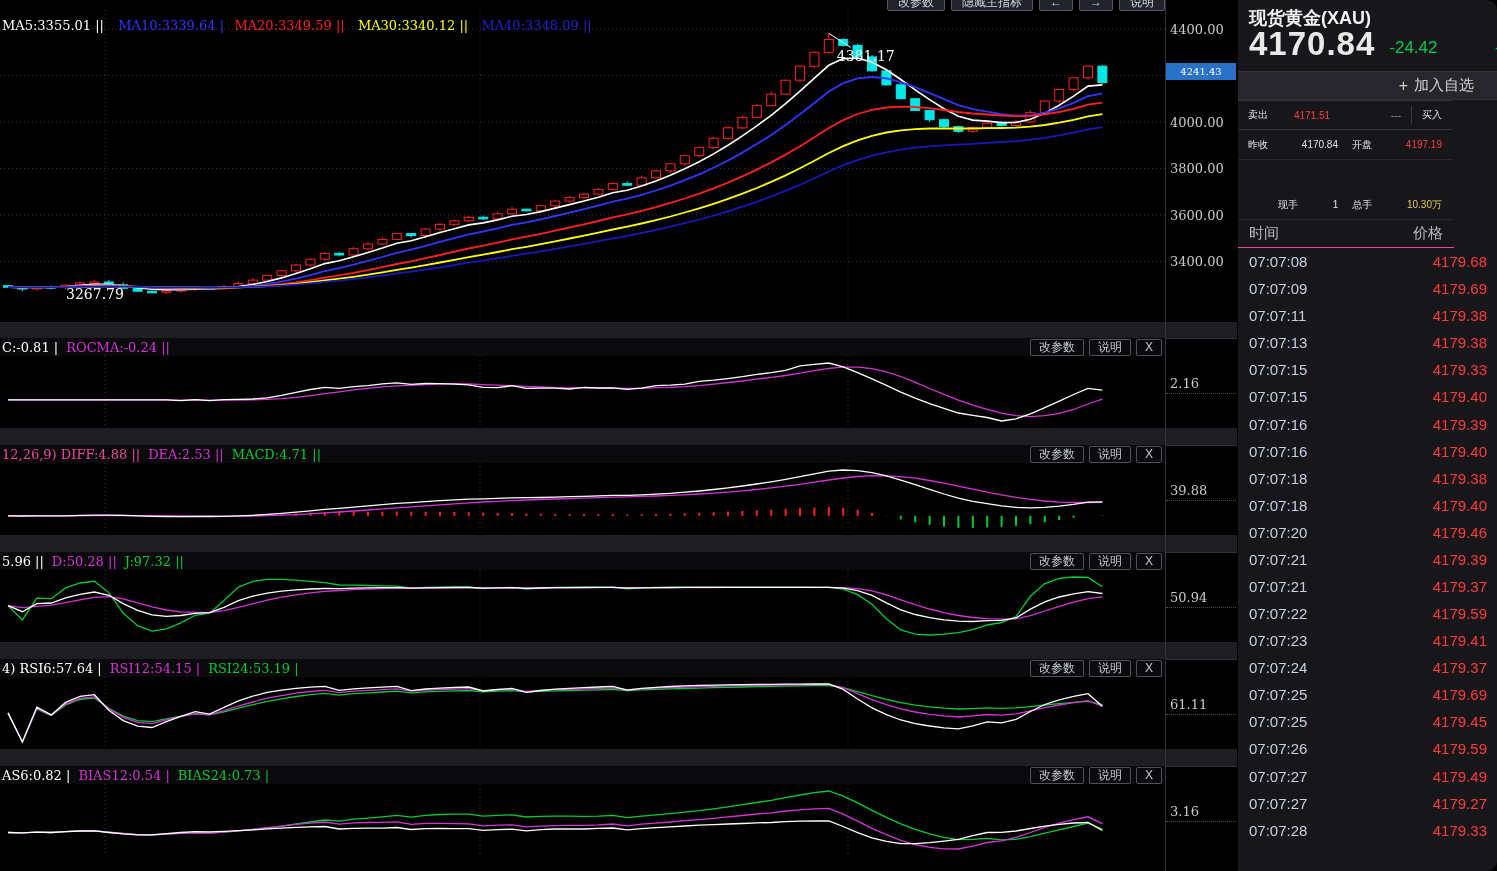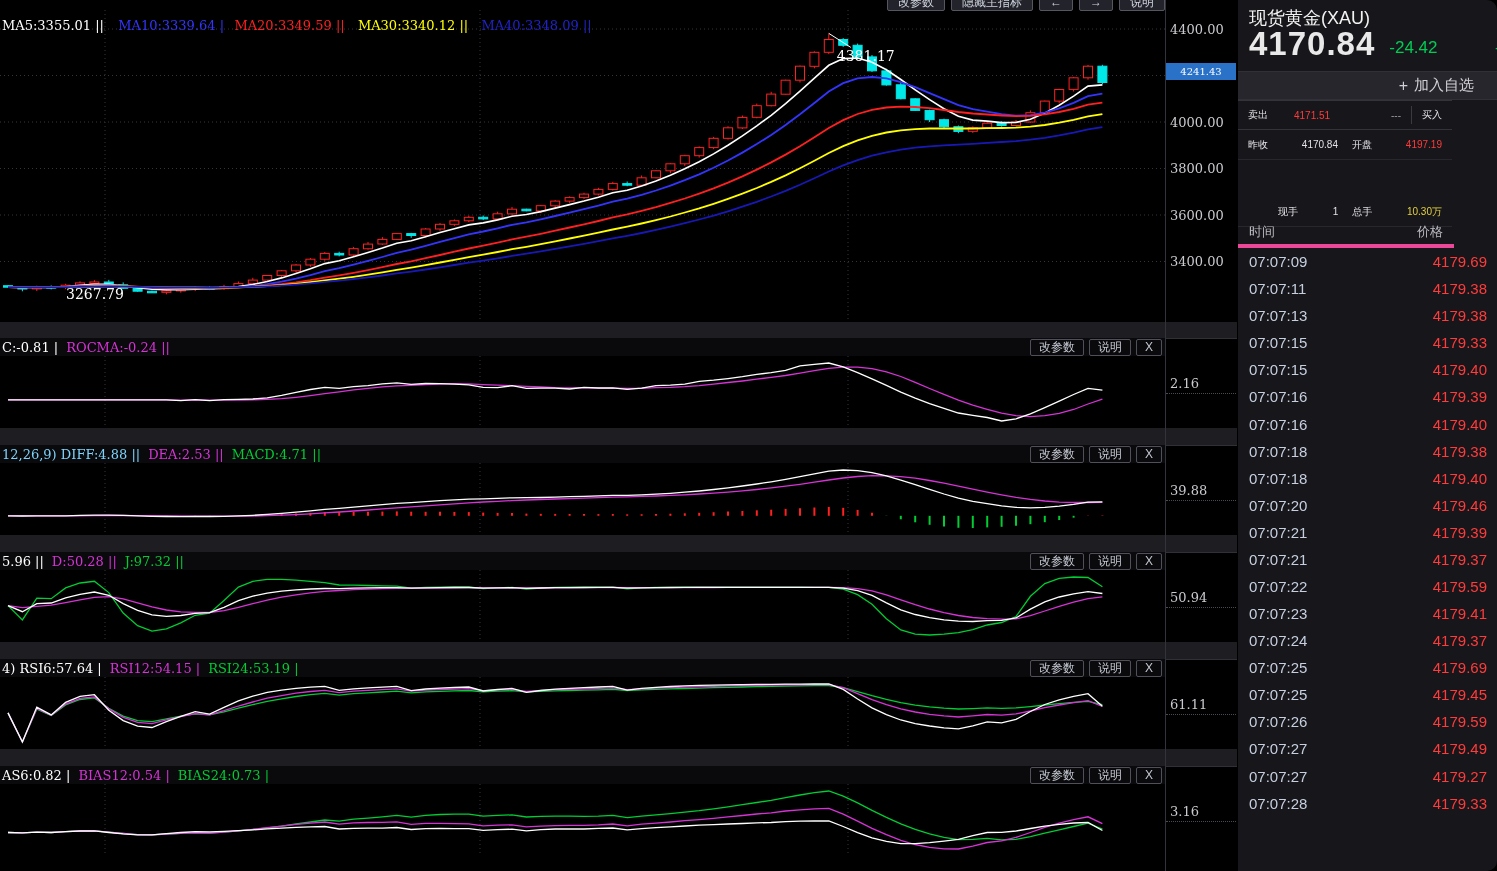--- a/index.html
+++ b/index.html
@@ -20,36 +20,36 @@
           font-family:"Liberation Sans",sans-serif;padding:0 8px;line-height:15px;border-radius:2px;}
   .axis-col-line{position:absolute;left:1165px;top:0;width:1px;height:871px;background:#33333c;}
   .y-label{position:absolute;left:1170px;color:#c9c9cf;font-size:13px;}
   .panel-value{position:absolute;left:1170px;color:#c9c9cf;font-size:13px;}
   .price-badge{position:absolute;left:1166px;width:70px;height:17px;background:#2a72c8;color:#fff;
                font-size:10px;text-align:center;line-height:17px;z-index:5;}
   .dot-under{position:absolute;left:1166px;width:70px;border-top:1px dotted #4a4a55;}
   
   #sidebar{position:absolute;left:1237px;top:0;width:260px;height:871px;background:#17171b;
            font-family:"Liberation Sans",sans-serif;border-left:1px solid #000;}
-  .sb-title{position:absolute;top:6px;left:11px;color:#f2f2f2;font-size:18px;font-weight:normal;}
+  .sb-title{position:absolute;top:6px;left:11px;color:#f2f2f2;font-size:18px;font-weight:bold;}
   .sb-price-row{position:absolute;top:26px;left:11px;width:249px;display:flex;align-items:flex-end;}
   .sb-price{color:#e9e9ea;font-size:33px;font-weight:bold;letter-spacing:1px;line-height:36px;}
   .sb-change{color:#00cc55;font-size:17px;margin-left:14px;margin-bottom:4px;}
   .sb-change-pct{color:#00cc55;font-size:17px;position:absolute;left:246px;bottom:4px;}
   .sb-watch{position:absolute;top:71px;left:0;width:260px;height:29px;background:#26262c;
             display:flex;align-items:center;justify-content:flex-end;padding-right:24px;box-sizing:border-box;
             color:#cfcfd4;font-size:15px;border-top:1px solid #303036;border-bottom:1px solid #303036;}
   .sb-watch .plus{margin-right:6px;font-size:16px;}
   .sb-row{position:absolute;left:0;width:214px;height:30px;display:flex;align-items:center;
           font-size:10px;box-sizing:border-box;padding:0 10px;border-bottom:1px solid #27272d;}
   .lbl{color:#e2e2e6;} .red{color:#ff3b3b;} .wht{color:#e2e2e6;} .yel{color:#e2cf3e;} .gry{color:#9a9aa2;}
   .sell-row .divider{width:1px;height:18px;background:#3a3a42;margin:0 10px;}
   .sb-th{position:absolute;top:220px;left:0;width:216px;height:28px;display:flex;align-items:center;
-         justify-content:space-between;padding:0 11px;box-sizing:border-box;color:#b9b9c0;font-size:13px;
-         border-bottom:4px solid #ec4899;}
+         justify-content:space-between;padding:0 11px;box-sizing:border-box;color:#b9b9c0;font-size:15px;
+         border-bottom:1px solid #ec4899;}
   #tick-list{position:absolute;top:248px;left:0;width:260px;height:623px;overflow:hidden;}
   .tick-row{height:27.08px;display:flex;align-items:center;justify-content:space-between;
             padding:0 11px;font-size:15px;}
   .tick-time{color:#c6cfdf;} .tick-price{color:#ff3b3b;}
 </style>
 </head>
 <body>
 
 <div id="app">
 
@@ -262,21 +262,21 @@
         <line x1="105" y1="0" x2="105" y2="72" stroke="#34343e" stroke-width="1" stroke-dasharray="1 3"></line>
         <line x1="480" y1="0" x2="480" y2="72" stroke="#34343e" stroke-width="1" stroke-dasharray="1 3"></line>
         <line x1="848" y1="0" x2="848" y2="72" stroke="#34343e" stroke-width="1" stroke-dasharray="1 3"></line>
         <polyline points="8,43.9 22.4,43.9 36.8,43.9 51.2,43.9 65.6,43.9 80,43.9 94.4,43.9 108.8,43.9 123.2,43.9 137.6,43.9 152,43.9 166.4,43.9 180.8,44.1 195.20000000000002,44.0 209.6,44.1 224,44.1 238.4,44.0 252.8,43.8 267.2,43.4 281.6,42.7 296,41.3 310.40000000000003,39.6 324.8,37.6 339.2,35.8 353.6,33.9 368,32.3 382.40000000000003,30.9 396.8,29.8 411.2,29.3 425.6,28.5 440,28.0 454.40000000000003,27.7 468.8,27.9 483.2,28.7 497.6,29.2 512,29.6 526.4,30.3 540.8000000000001,31.0 555.2,31.6 569.6,31.8 584,31.8 598.4,32.2 612.8000000000001,32.1 627.2,32.3 641.6,32.3 656,31.7 670.4,31.4 684.8000000000001,30.7 699.2,29.6 713.6,28.1 728,26.5 742.4,25.0 756.8000000000001,23.2 771.2,21.3 785.6,19.5 800,17.1 814.4,14.7 828.8000000000001,12.4 843.2,11.2 857.6,11.2 872,12.6 886.4,15.9 900.8000000000001,20.5 915.2,26.3 929.6,32.5 944,38.4 958.4,44.1 972.8000000000001,49.1 987.2,53.3 1001.6,57.2 1016,59.7 1030.4,60.6 1044.8,59.7 1059.2,57.3 1073.6000000000001,53.5 1088,48.0 1102.4,43.2" fill="none" stroke="#d633d6" stroke-width="1.3"></polyline>
         <polyline points="8,43.9 22.4,43.9 36.8,43.9 51.2,43.9 65.6,43.9 80,43.9 94.4,43.9 108.8,43.9 123.2,43.9 137.6,43.9 152,43.9 166.4,43.9 180.8,44.7 195.20000000000002,43.6 209.6,44.6 224,43.6 238.4,43.4 252.8,43.0 267.2,41.8 281.6,39.4 296,36.4 310.40000000000003,33.5 324.8,31.3 339.2,32.3 353.6,30.7 368,29.7 382.40000000000003,27.9 396.8,26.8 411.2,28.4 425.6,27.5 440,27.6 454.40000000000003,28.1 468.8,28.9 483.2,31.4 497.6,31.7 512,29.7 526.4,32.3 540.8000000000001,32.2 555.2,32.2 569.6,33.0 584,31.4 598.4,32.0 612.8000000000001,31.8 627.2,33.3 641.6,32.2 656,29.6 670.4,29.2 684.8000000000001,28.2 699.2,25.3 713.6,24.2 728,22.6 742.4,20.7 756.8000000000001,18.4 771.2,16.6 785.6,14.4 800,9.9 814.4,8.4 828.8000000000001,7.0 843.2,10.9 857.6,16.6 872,22.9 886.4,29.4 900.8000000000001,36.2 915.2,42.1 929.6,47.6 944,52.4 958.4,57.0 972.8000000000001,59.4 987.2,61.5 1001.6,65.0 1016,62.8 1030.4,57.8 1044.8,51.6 1059.2,45.1 1073.6000000000001,38.5 1088,32.3 1102.4,34.1" fill="none" stroke="#fff" stroke-width="1.3"></polyline>
       </svg>
       <div class="panel-value" style="top: 376px;">2.16</div>
       <div class="dot-under" style="top: 393px;"></div>
       <div class="panel-header" style="top: 445px;">
         <div class="panel-labels">
-          <span style="color: #7dd3fc; text-align: right;">12,26,9) DIFF:4.88 ||</span>
+          <span style="color: #ec4899; text-align: right;">12,26,9) DIFF:4.88 ||</span>
           <span style="color: rgb(214, 51, 214);">DEA:2.53 ||</span>
           <span style="color: rgb(0, 204, 51);">MACD:4.71 ||</span>
         </div>
         <div class="panel-btns">
           <button class="ph-btn">改参数</button>
           <button class="ph-btn">说明</button>
           <button class="ph-btn">X</button>
         </div>
       </div>
       <svg class="plot-svg" width="1165" height="72" style="top: 463px;">
@@ -457,32 +457,36 @@
       <span class="gry" style="margin-left:auto;">---</span>
       <span class="divider"></span>
       <span class="lbl">买入</span>
     </div>
     <div class="sb-row" style="top:130px;">
       <span class="lbl">昨收</span>
       <span class="wht" style="margin-left:auto;">4170.84</span>
       <span class="lbl" style="margin-left:14px;">开盘</span>
       <span class="red" style="margin-left:auto;">4197.19</span>
     </div>
-    <div class="sb-row" style="top:197px;padding-left:40px;">
+    <div class="sb-row" style="top:190px;padding-left:40px;">
       <span class="lbl">现手</span>
       <span class="wht" style="margin-left:auto;">1</span>
       <span class="lbl" style="margin-left:14px;">总手</span>
       <span class="yel" style="margin-left:auto;">10.30万</span>
     </div>
     <div class="sb-th">
       <span>时间</span>
       <span>价格</span>
     </div>
     <div id="tick-list">
         <div class="tick-row">
+          <span class="tick-time">07:07:08</span>
+          <span class="tick-price">4179.68</span>
+        </div>
+        <div class="tick-row">
           <span class="tick-time">07:07:09</span>
           <span class="tick-price">4179.69</span>
         </div>
         <div class="tick-row">
           <span class="tick-time">07:07:11</span>
           <span class="tick-price">4179.38</span>
         </div>
         <div class="tick-row">
           <span class="tick-time">07:07:13</span>
           <span class="tick-price">4179.38</span>

